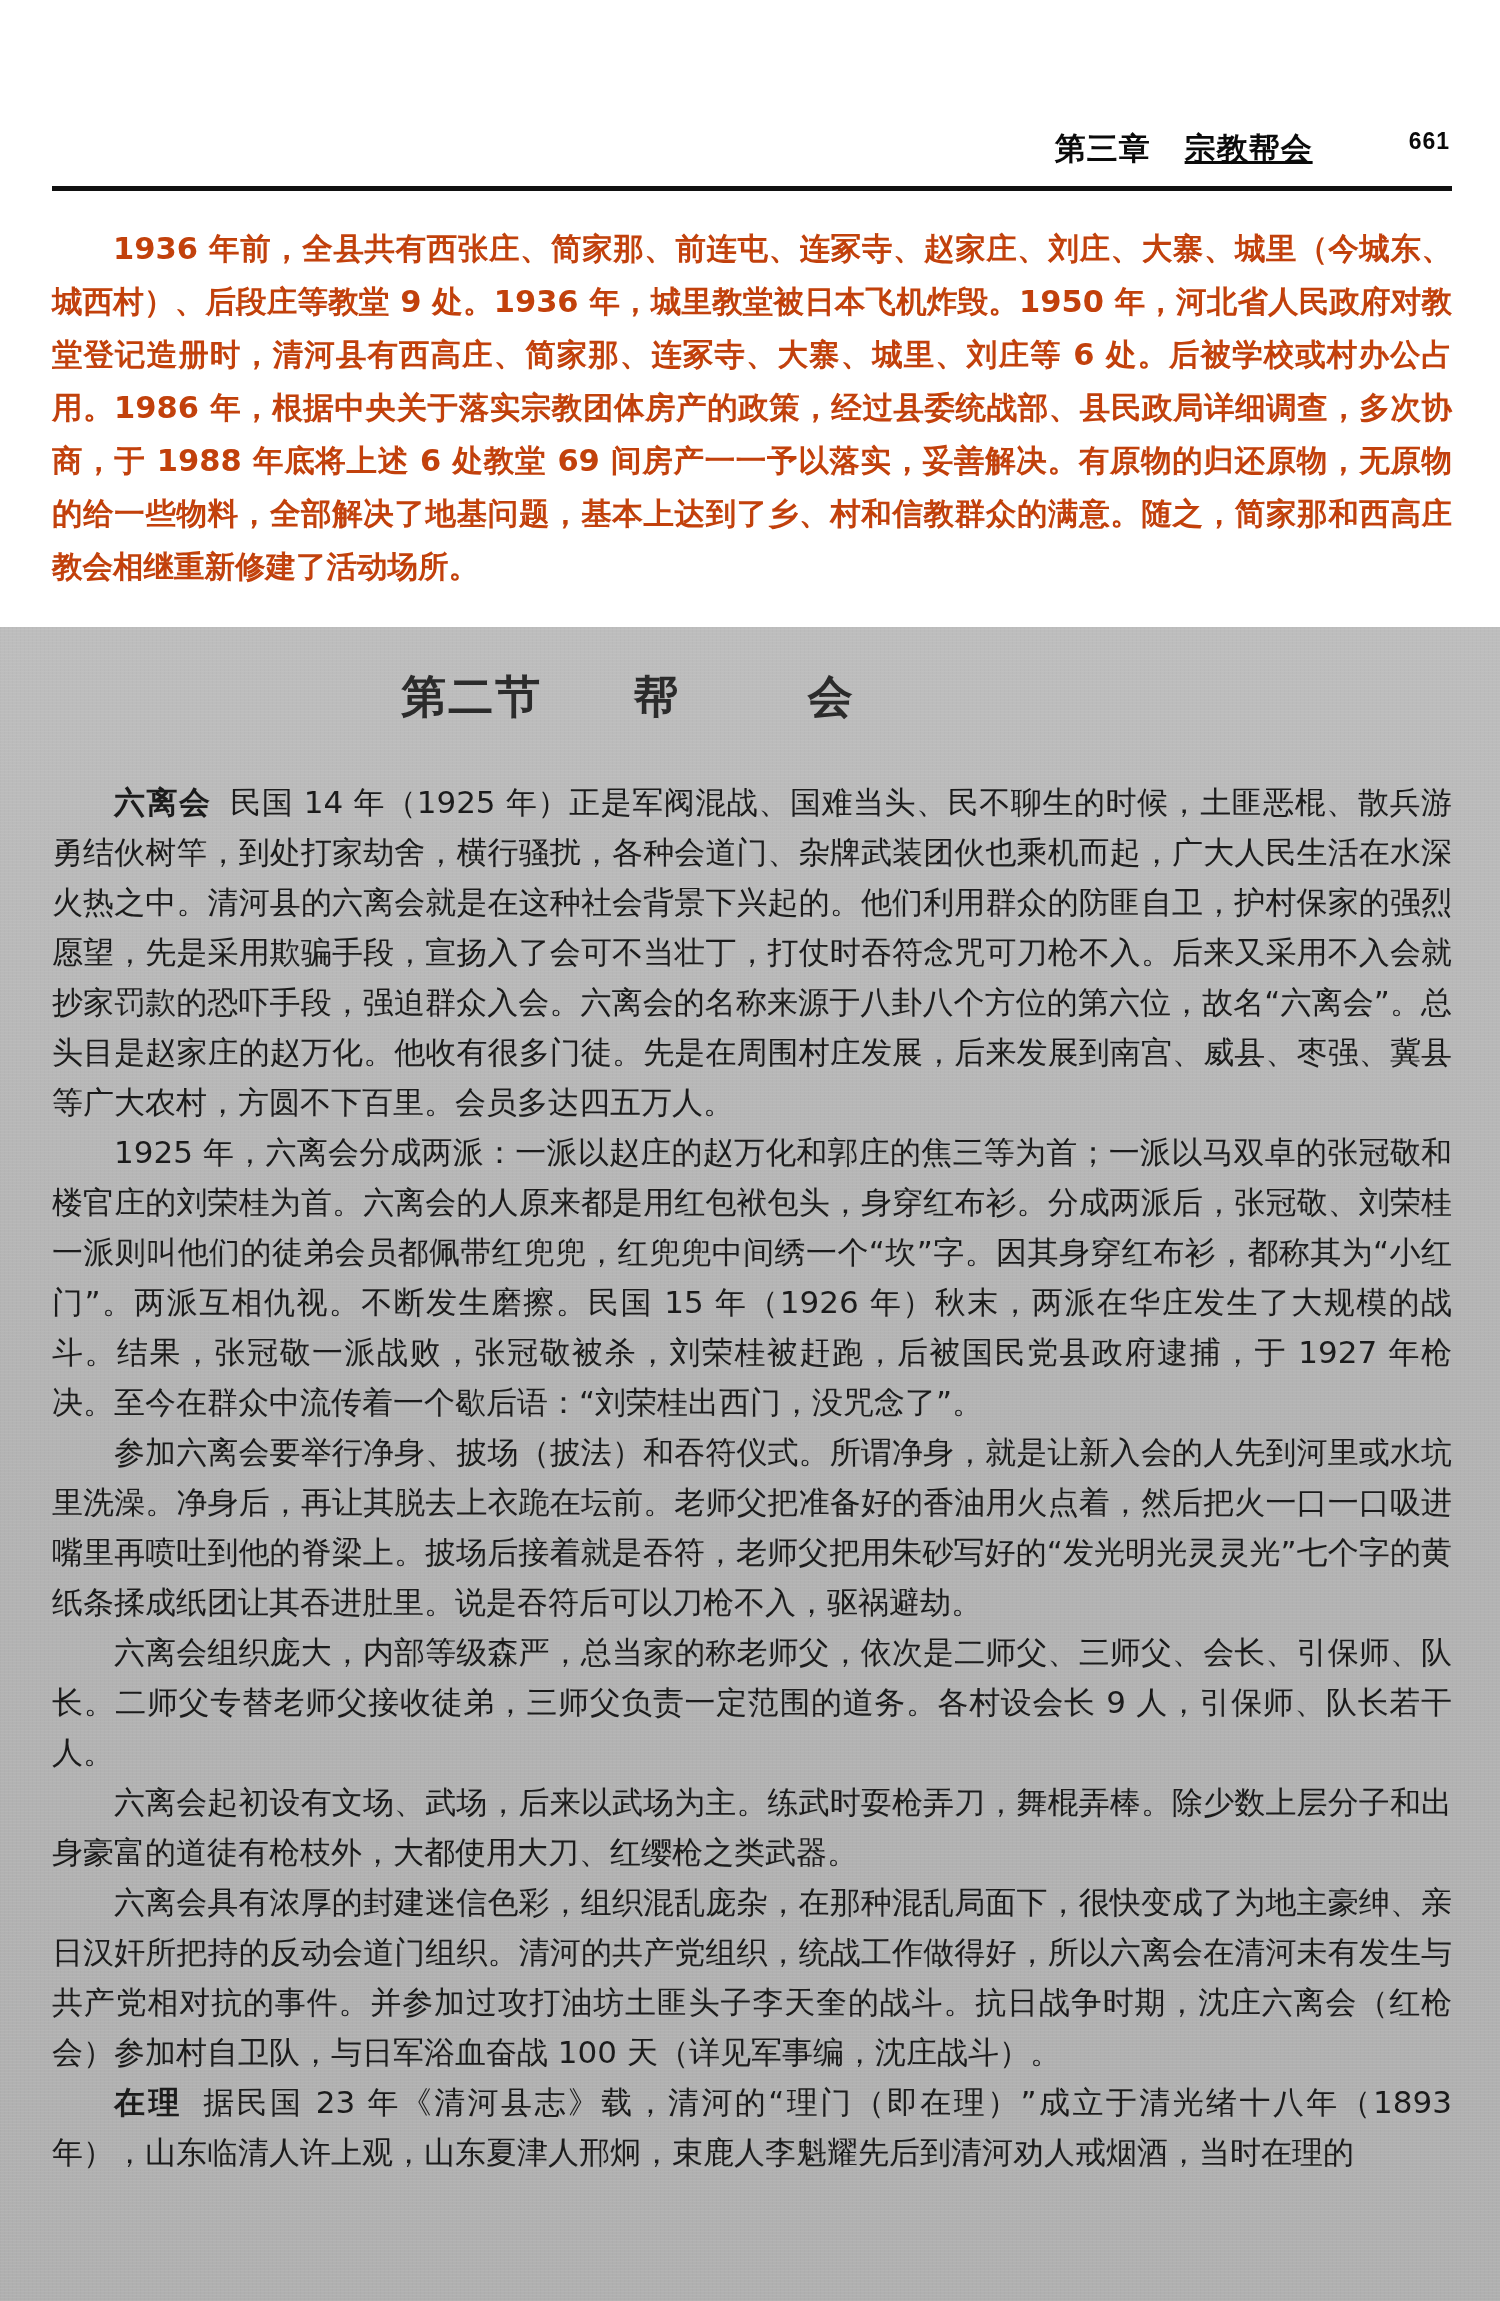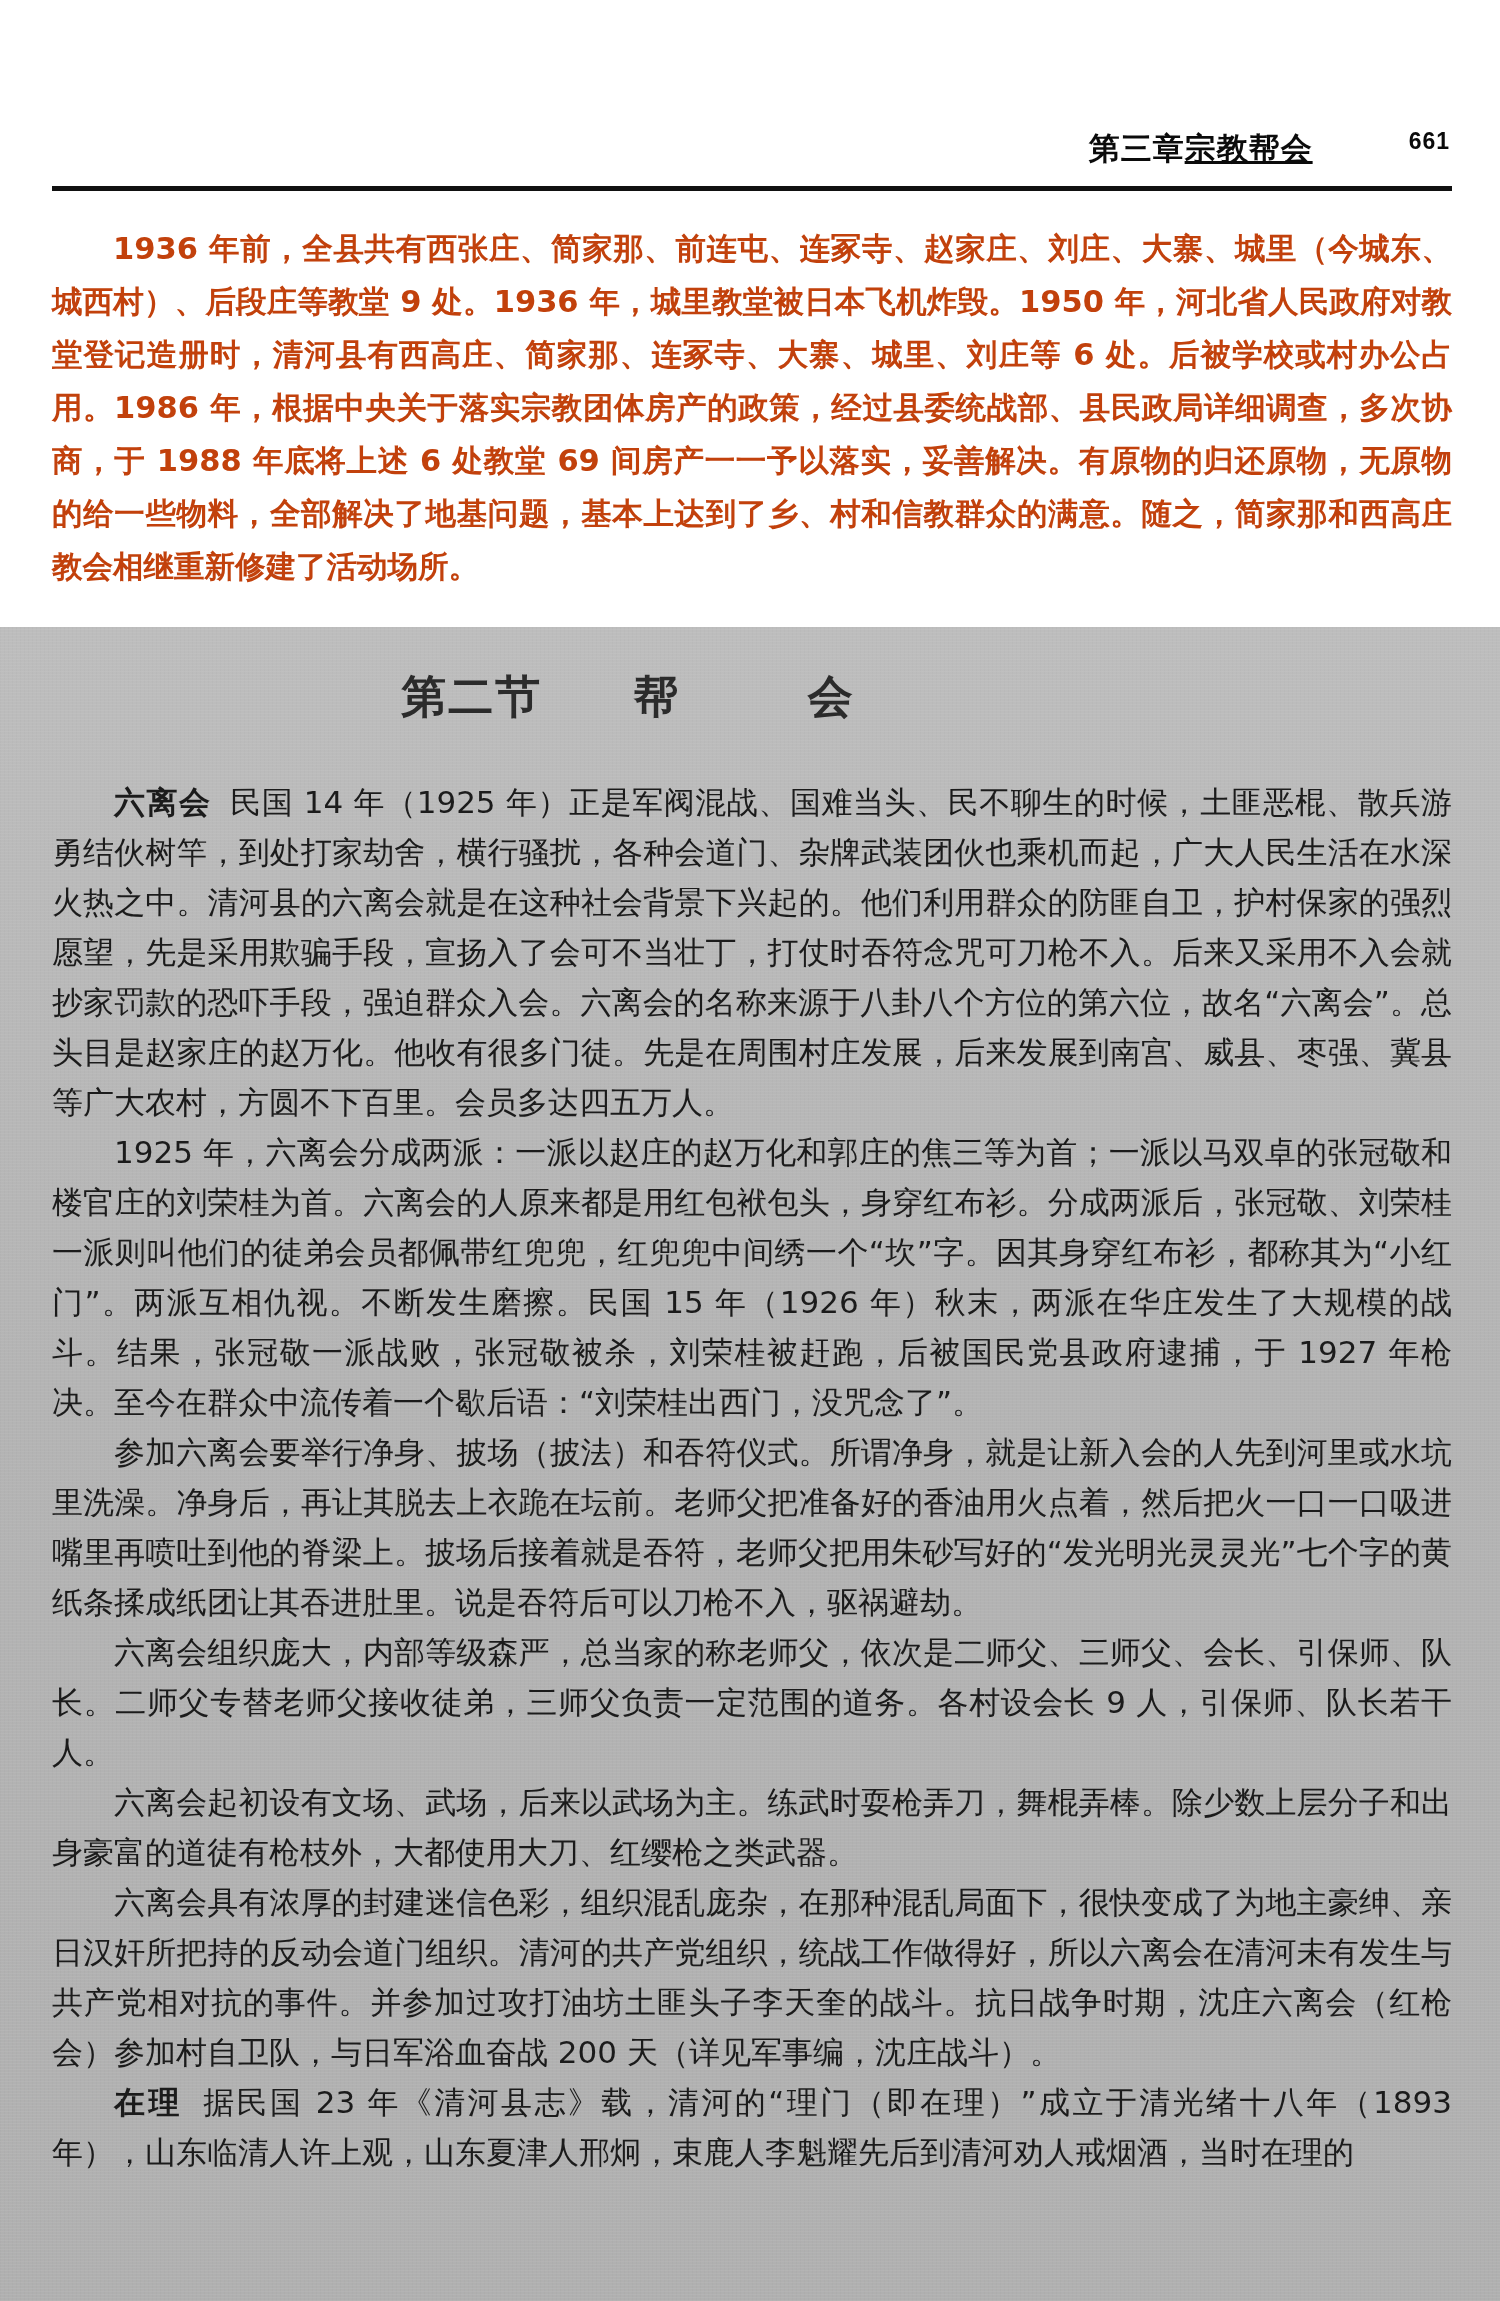--- a/index.html
+++ b/index.html
@@ -31,20 +31,21 @@
     height: 56px;
     display: flex;
     align-items: flex-start;
     justify-content: flex-end;
     font-size: 31px;
     font-weight: bold;
     letter-spacing: 1px;
     color: #0b0b0b;
   }
   .header .chap {
+    margin-right: 34px;
   }
   .header .sect {
     margin-right: 96px;
     text-decoration: underline;
   }
   .header .pageno {
     font-family: "Liberation Sans", sans-serif;
     font-size: 23px;
   }
   .rule {
@@ -160,18 +161,18 @@
       <span class="sp2"></span>
       <span>会</span>
     </div>
 
     <div class="gray-body">
       <p><span class="lead">六离会</span><span class="lead-gap"></span><span>民国 14 年（1925 年）正是军阀混战、国难当头、民不聊生的时候，土匪恶棍、散兵游勇结伙树竿，到处打家劫舍，横行骚扰，各种会道门、杂牌武装团伙也乘机而起，广大人民生活在水深火热之中。清河县的六离会就是在这种社会背景下兴起的。他们利用群众的防匪自卫，护村保家的强烈愿望，先是采用欺骗手段，宣扬入了会可不当壮丁，打仗时吞符念咒可刀枪不入。后来又采用不入会就抄家罚款的恐吓手段，强迫群众入会。六离会的名称来源于八卦八个方位的第六位，故名“六离会”。总头目是赵家庄的赵万化。他收有很多门徒。先是在周围村庄发展，后来发展到南宫、威县、枣强、冀县等广大农村，方圆不下百里。会员多达四五万人。</span></p>
       <p><span>1925 年，六离会分成两派：一派以赵庄的赵万化和郭庄的焦三等为首；一派以马双卓的张冠敬和楼官庄的刘荣桂为首。六离会的人原来都是用红包袱包头，身穿红布衫。分成两派后，张冠敬、刘荣桂一派则叫他们的徒弟会员都佩带红兜兜，红兜兜中间绣一个“坎”字。因其身穿红布衫，都称其为“小红门”。两派互相仇视。不断发生磨擦。民国 15 年（1926 年）秋末，两派在华庄发生了大规模的战斗。结果，张冠敬一派战败，张冠敬被杀，刘荣桂被赶跑，后被国民党县政府逮捕，于 1927 年枪决。至今在群众中流传着一个歇后语：“刘荣桂出西门，没咒念了”。</span></p>
       <p><span>参加六离会要举行净身、披场（披法）和吞符仪式。所谓净身，就是让新入会的人先到河里或水坑里洗澡。净身后，再让其脱去上衣跪在坛前。老师父把准备好的香油用火点着，然后把火一口一口吸进嘴里再喷吐到他的脊梁上。披场后接着就是吞符，老师父把用朱砂写好的“发光明光灵灵光”七个字的黄纸条揉成纸团让其吞进肚里。说是吞符后可以刀枪不入，驱祸避劫。</span></p>
       <p><span>六离会组织庞大，内部等级森严，总当家的称老师父，依次是二师父、三师父、会长、引保师、队长。二师父专替老师父接收徒弟，三师父负责一定范围的道务。各村设会长 9 人，引保师、队长若干人。</span></p>
       <p><span>六离会起初设有文场、武场，后来以武场为主。练武时耍枪弄刀，舞棍弄棒。除少数上层分子和出身豪富的道徒有枪枝外，大都使用大刀、红缨枪之类武器。</span></p>
-      <p><span>六离会具有浓厚的封建迷信色彩，组织混乱庞杂，在那种混乱局面下，很快变成了为地主豪绅、亲日汉奸所把持的反动会道门组织。清河的共产党组织，统战工作做得好，所以六离会在清河未有发生与共产党相对抗的事件。并参加过攻打油坊土匪头子李天奎的战斗。抗日战争时期，沈庄六离会（红枪会）参加村自卫队，与日军浴血奋战 200 天（详见军事编，沈庄战斗）。</span></p>
+      <p><span>六离会具有浓厚的封建迷信色彩，组织混乱庞杂，在那种混乱局面下，很快变成了为地主豪绅、亲日汉奸所把持的反动会道门组织。清河的共产党组织，统战工作做得好，所以六离会在清河未有发生与共产党相对抗的事件。并参加过攻打油坊土匪头子李天奎的战斗。抗日战争时期，沈庄六离会（红枪会）参加村自卫队，与日军浴血奋战 100 天（详见军事编，沈庄战斗）。</span></p>
       <p><span class="lead">在理</span><span class="lead-gap"></span><span>据民国 23 年《清河县志》载，清河的“理门（即在理）”成立于清光绪十八年（1893 年），山东临清人许上观，山东夏津人邢炯，束鹿人李魁耀先后到清河劝人戒烟酒，当时在理的</span></p>
     </div>
   </div>
 
 </div>
 
 </body></html>

